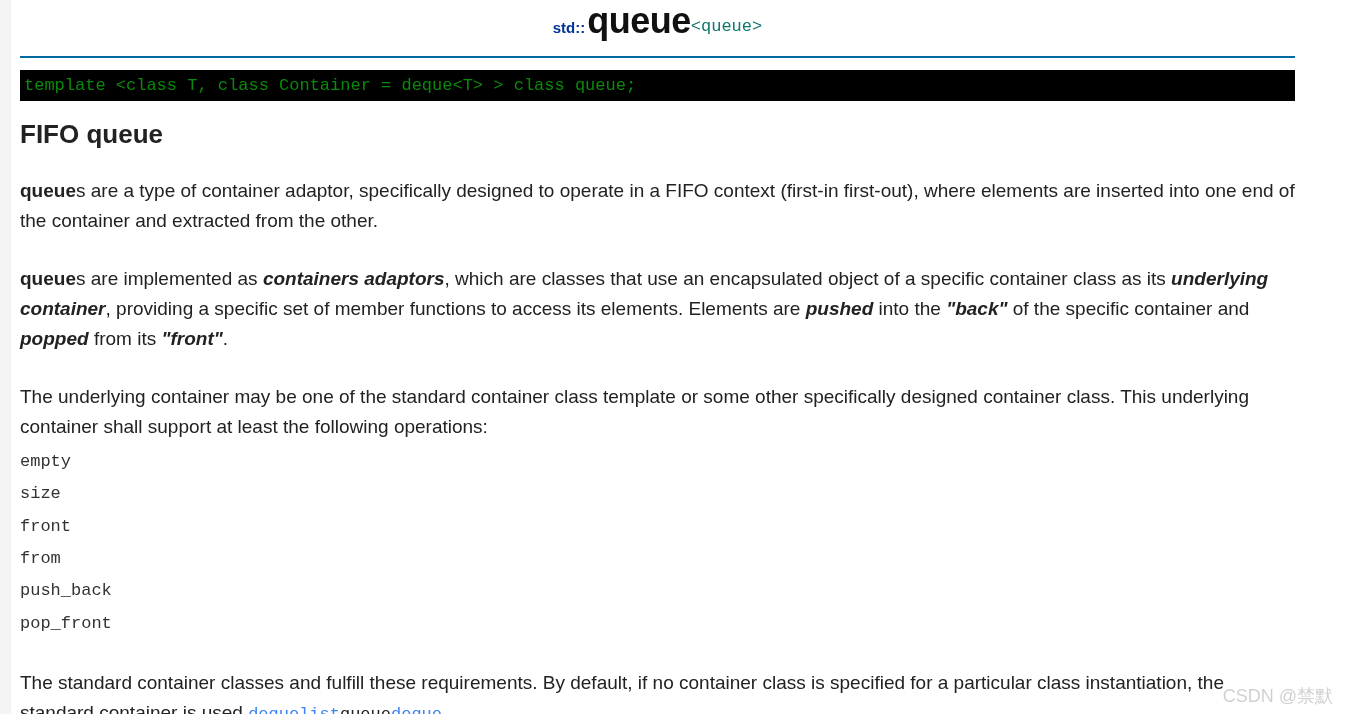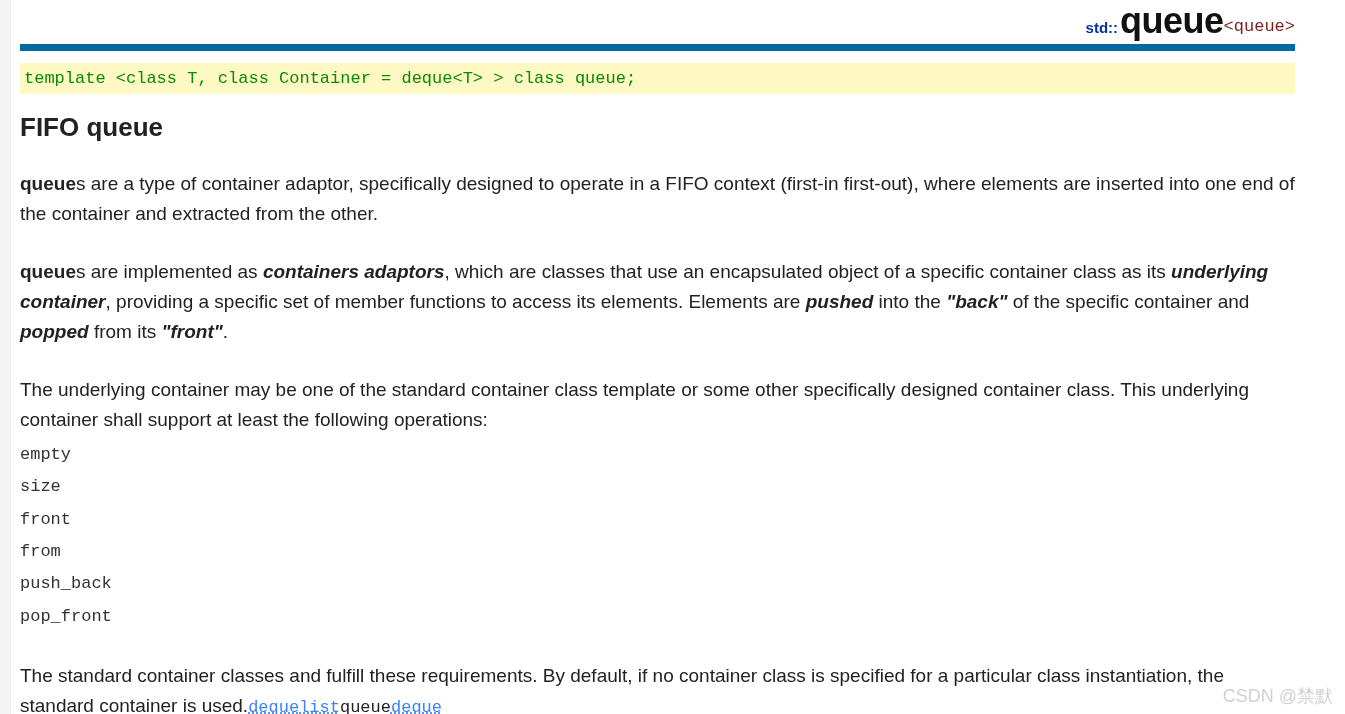--- a/index.html
+++ b/index.html
@@ -15,50 +15,50 @@
       background: #f4f4f4;
       border-right: 1px solid #eee;
     }
     .page {
       margin-left: 20px;
       margin-right: 50px;
       padding-top: 0px;
     }
     .header-row {
       display: flex;
-      justify-content: flex-end;
+      justify-content: center;
       align-items: flex-end;
-      border-bottom: 7px solid #0369a1;
-      padding-bottom: 2px;
+      border-bottom: 2px solid #0369a1;
+      padding-bottom: 14px;
       margin-bottom: 12px;
     }
     .title-wrap {
       display: flex;
       align-items: baseline;
     }
     .namespace {
       color: #003399;
       font-size: 15px;
       font-weight: bold;
       margin-right: 2px;
     }
     .title {
       font-size: 36px;
       font-weight: bold;
       color: #111;
       letter-spacing: -0.5px;
     }
     .header-link {
-      color: #7f1d1d;
+      color: #0f766e;
       font-size: 17px;
       font-family: "Courier New", monospace;
       margin-bottom: 6px;
     }
     .code-template {
-      background: #fef9c3;
+      background: #000000;
       padding: 6px 4px;
       color: #0a8a0a;
       font-family: "Courier New", monospace;
       font-size: 17px;
       margin-bottom: 18px;
     }
     .subtitle {
       font-size: 26px;
       font-weight: bold;
       margin-bottom: 26px;

